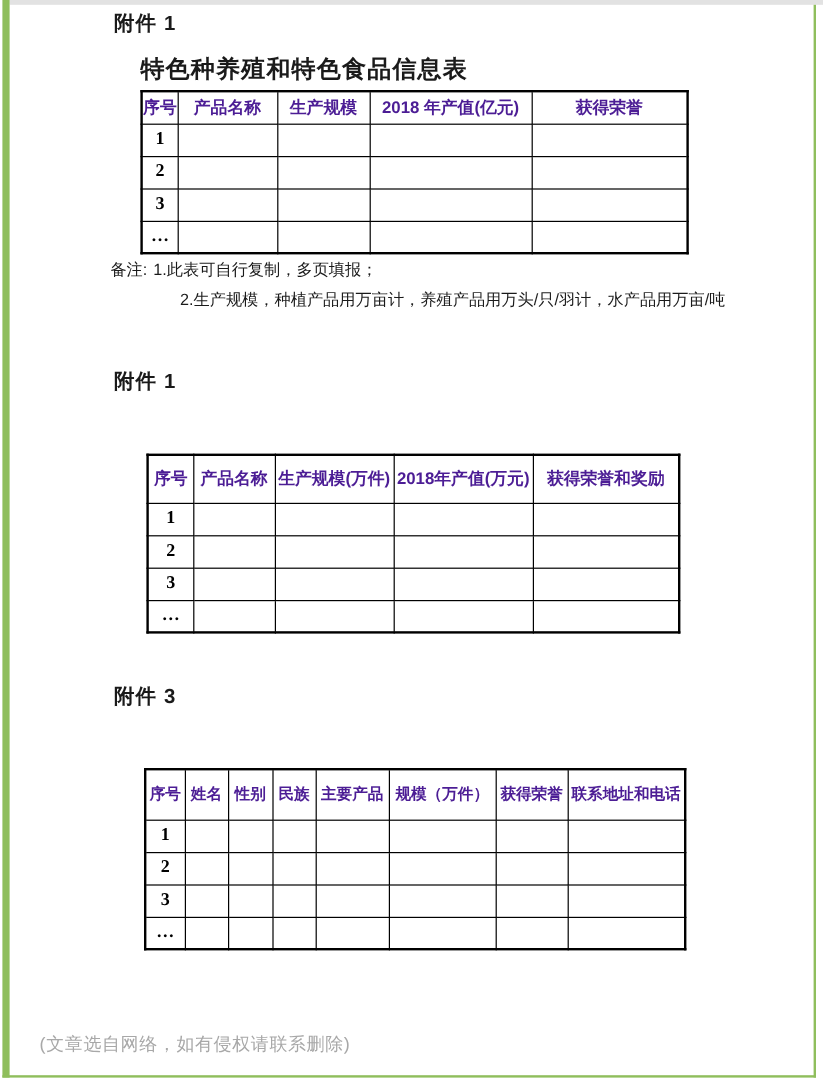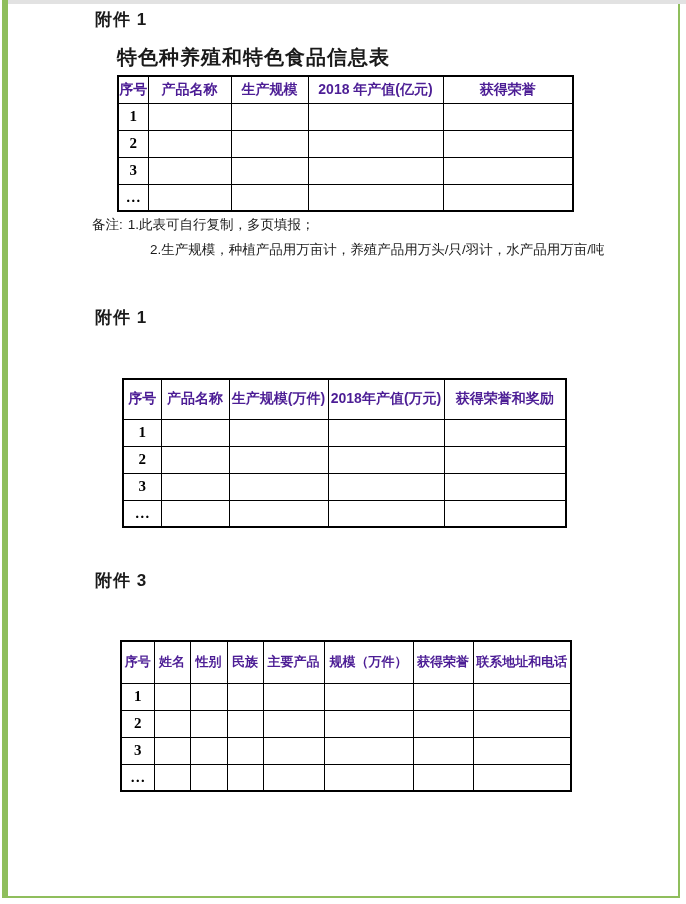--- a/index.html
+++ b/index.html
@@ -244,14 +244,15 @@
           <td></td>
       <td></td>
           <td></td>
       <td></td>
           <td></td>
       <td></td>
     </tr>
   </tbody>
     </table>
 
+  <div class="footer-note">(文章选自网络，如有侵权请联系删除)</div>
 
 </div>
 
 </body></html>

